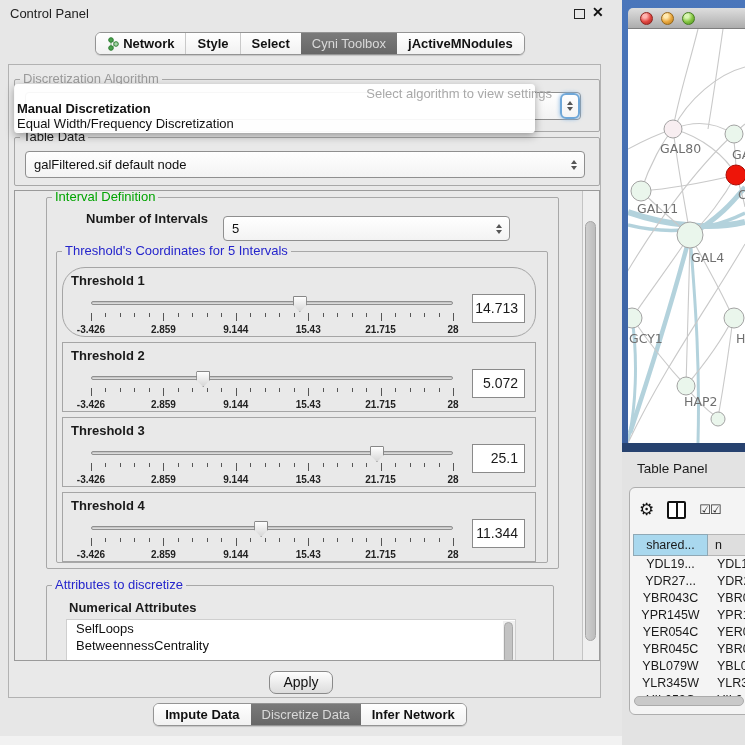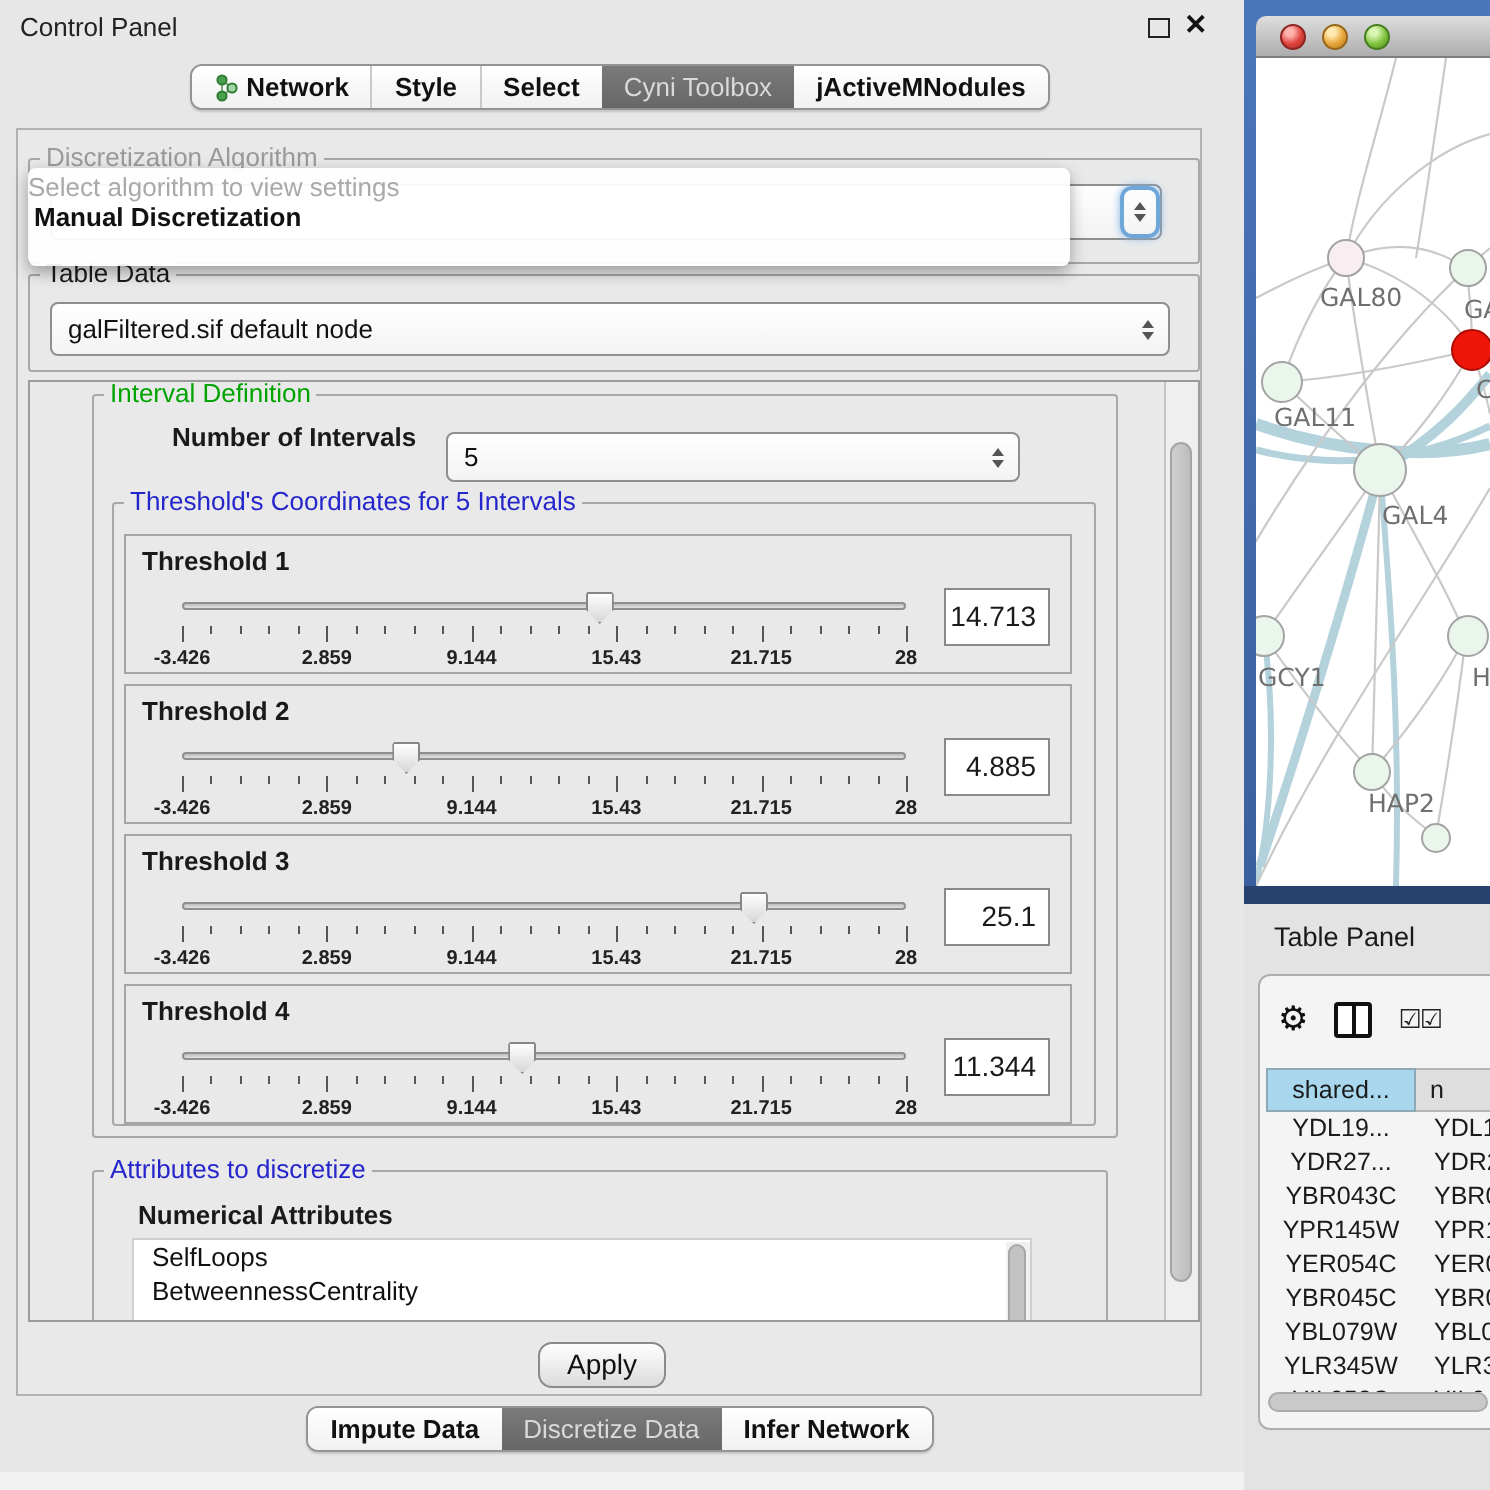--- a/index.html
+++ b/index.html
@@ -29,21 +29,21 @@
   
   .combo { position:absolute; border:1px solid #8f8f8f; border-radius:4px; background:linear-gradient(#ffffff,#f3f3f3); display:flex; align-items:center; }
   .combo .txt { flex:1; padding-left:8px; font-size:13px; color:#111; white-space:nowrap; overflow:hidden; }
   .combo .arrows { width:20px; display:flex; flex-direction:column; align-items:center; gap:2px; }
   .arr-up { width:0; height:0; border-left:3.5px solid transparent; border-right:3.5px solid transparent; border-bottom:4px solid #555; }
   .arr-dn { width:0; height:0; border-left:3.5px solid transparent; border-right:3.5px solid transparent; border-top:4px solid #555; }
   .focus-ring { border:2px solid #6fa7d8 !important; box-shadow:0 0 4px #7fb2e0; border-radius:6px; }
 
   
   .popup { position:absolute; left:14px; top:84px; width:521px; height:49px; background:rgba(255,255,255,0.93); border-radius:4px; box-shadow:0 3px 8px rgba(0,0,0,0.35); z-index:30; }
-  .popup .ph { position:absolute; top:2px; left:0; width:100%; text-align:left; color:#a9a9a9; font-size:13px; }
+  .popup .ph { position:absolute; top:2px; left:17px; width:100%; text-align:right; color:#a9a9a9; font-size:13px; }
   .popup .opt { position:absolute; left:3px; font-size:13px; color:#111; white-space:nowrap; }
   .popup .opt.b { font-weight:bold; }
 
   
   .big-panel { position:absolute; left:14px; top:190px; width:586px; height:471px; border:1px solid #9a9a9a; background:#e9e9e9; overflow:hidden; }
   .vsb { position:absolute; left:567px; top:0; width:17px; height:469px; background:#efefef; border-left:1px solid #c4c4c4; }
   .vsb .thumb { position:absolute; left:2px; top:30px; width:11px; height:420px; background:linear-gradient(90deg,#cfcfcf,#bdbdbd); border:1px solid #a5a5a5; border-radius:6px; }
 
   
   .t-block { position:absolute; left:47px; width:474px; height:70px; border:1px solid #a5a5a5; background:#e9e9e9; }
@@ -143,20 +143,21 @@
     <div class="txt"></div>
     <div class="arrows focus-ring" style="height:26px; justify-content:center;">
       <div class="arr-up"></div>
       <div class="arr-dn"></div>
     </div>
   </div>
 
   <div class="popup">
     <div class="ph">Select algorithm to view settings</div>
     <div class="opt b" style="top:17px;">Manual Discretization</div>
+    <div class="opt" style="top:32px;">Equal Width/Frequency Discretization</div>
   </div>
 
   <div class="fs" style="left:14px; top:137px; width:586px; height:49px; background:#e9e9e9;">
     <span class="lg">Table Data</span>
   </div>
   <div class="combo" style="left:25px; top:151px; width:560px; height:27px;">
     <div class="txt">galFiltered.sif default node</div>
     <div class="arrows">
       <div class="arr-up"></div>
       <div class="arr-dn"></div>
@@ -174,21 +175,21 @@
       <div class="arrows">
         <div class="arr-up"></div>
         <div class="arr-dn"></div>
       </div>
     </div>
 
     <div class="fs" style="left:41px; top:60px; width:492px; height:312px;">
       <span class="lg blue">Threshold's Coordinates for 5 Intervals</span>
     </div>
 
-    <div class="t-block" style="top:76px;">
+    <div class="t-block" style="top:76px;border-radius:23px;">
       <div class="t-label">Threshold 1</div>
       <div class="t-slider">
         <div class="track"></div>
         <div class="thumb-sl" style="left: calc(57.7% - 7px);"></div>
         <div class="ticks">
             <div class="tick major" style="left: 0%;"></div>
             <div class="tick minor" style="left: 4%;"></div>
             <div class="tick minor" style="left: 8%;"></div>
             <div class="tick minor" style="left: 12%;"></div>
             <div class="tick minor" style="left: 16%;"></div>
@@ -260,21 +261,21 @@
           </div>
         <div class="scale">
             <span class="scale-lab" style="left: 0%;">-3.426</span>
             <span class="scale-lab" style="left: 20%;">2.859</span>
             <span class="scale-lab" style="left: 40%;">9.144</span>
             <span class="scale-lab" style="left: 60%;">15.43</span>
             <span class="scale-lab" style="left: 80%;">21.715</span>
             <span class="scale-lab" style="left: 100%;">28</span>
           </div>
       </div>
-      <div class="t-value">4.885</div>
+      <div class="t-value">5.072</div>
     </div>
     <div class="t-block" style="top:226px;">
       <div class="t-label">Threshold 3</div>
       <div class="t-slider">
         <div class="track"></div>
         <div class="thumb-sl" style="left: calc(79% - 7px);"></div>
         <div class="ticks">
             <div class="tick major" style="left: 0%;"></div>
             <div class="tick minor" style="left: 4%;"></div>
             <div class="tick minor" style="left: 8%;"></div>

